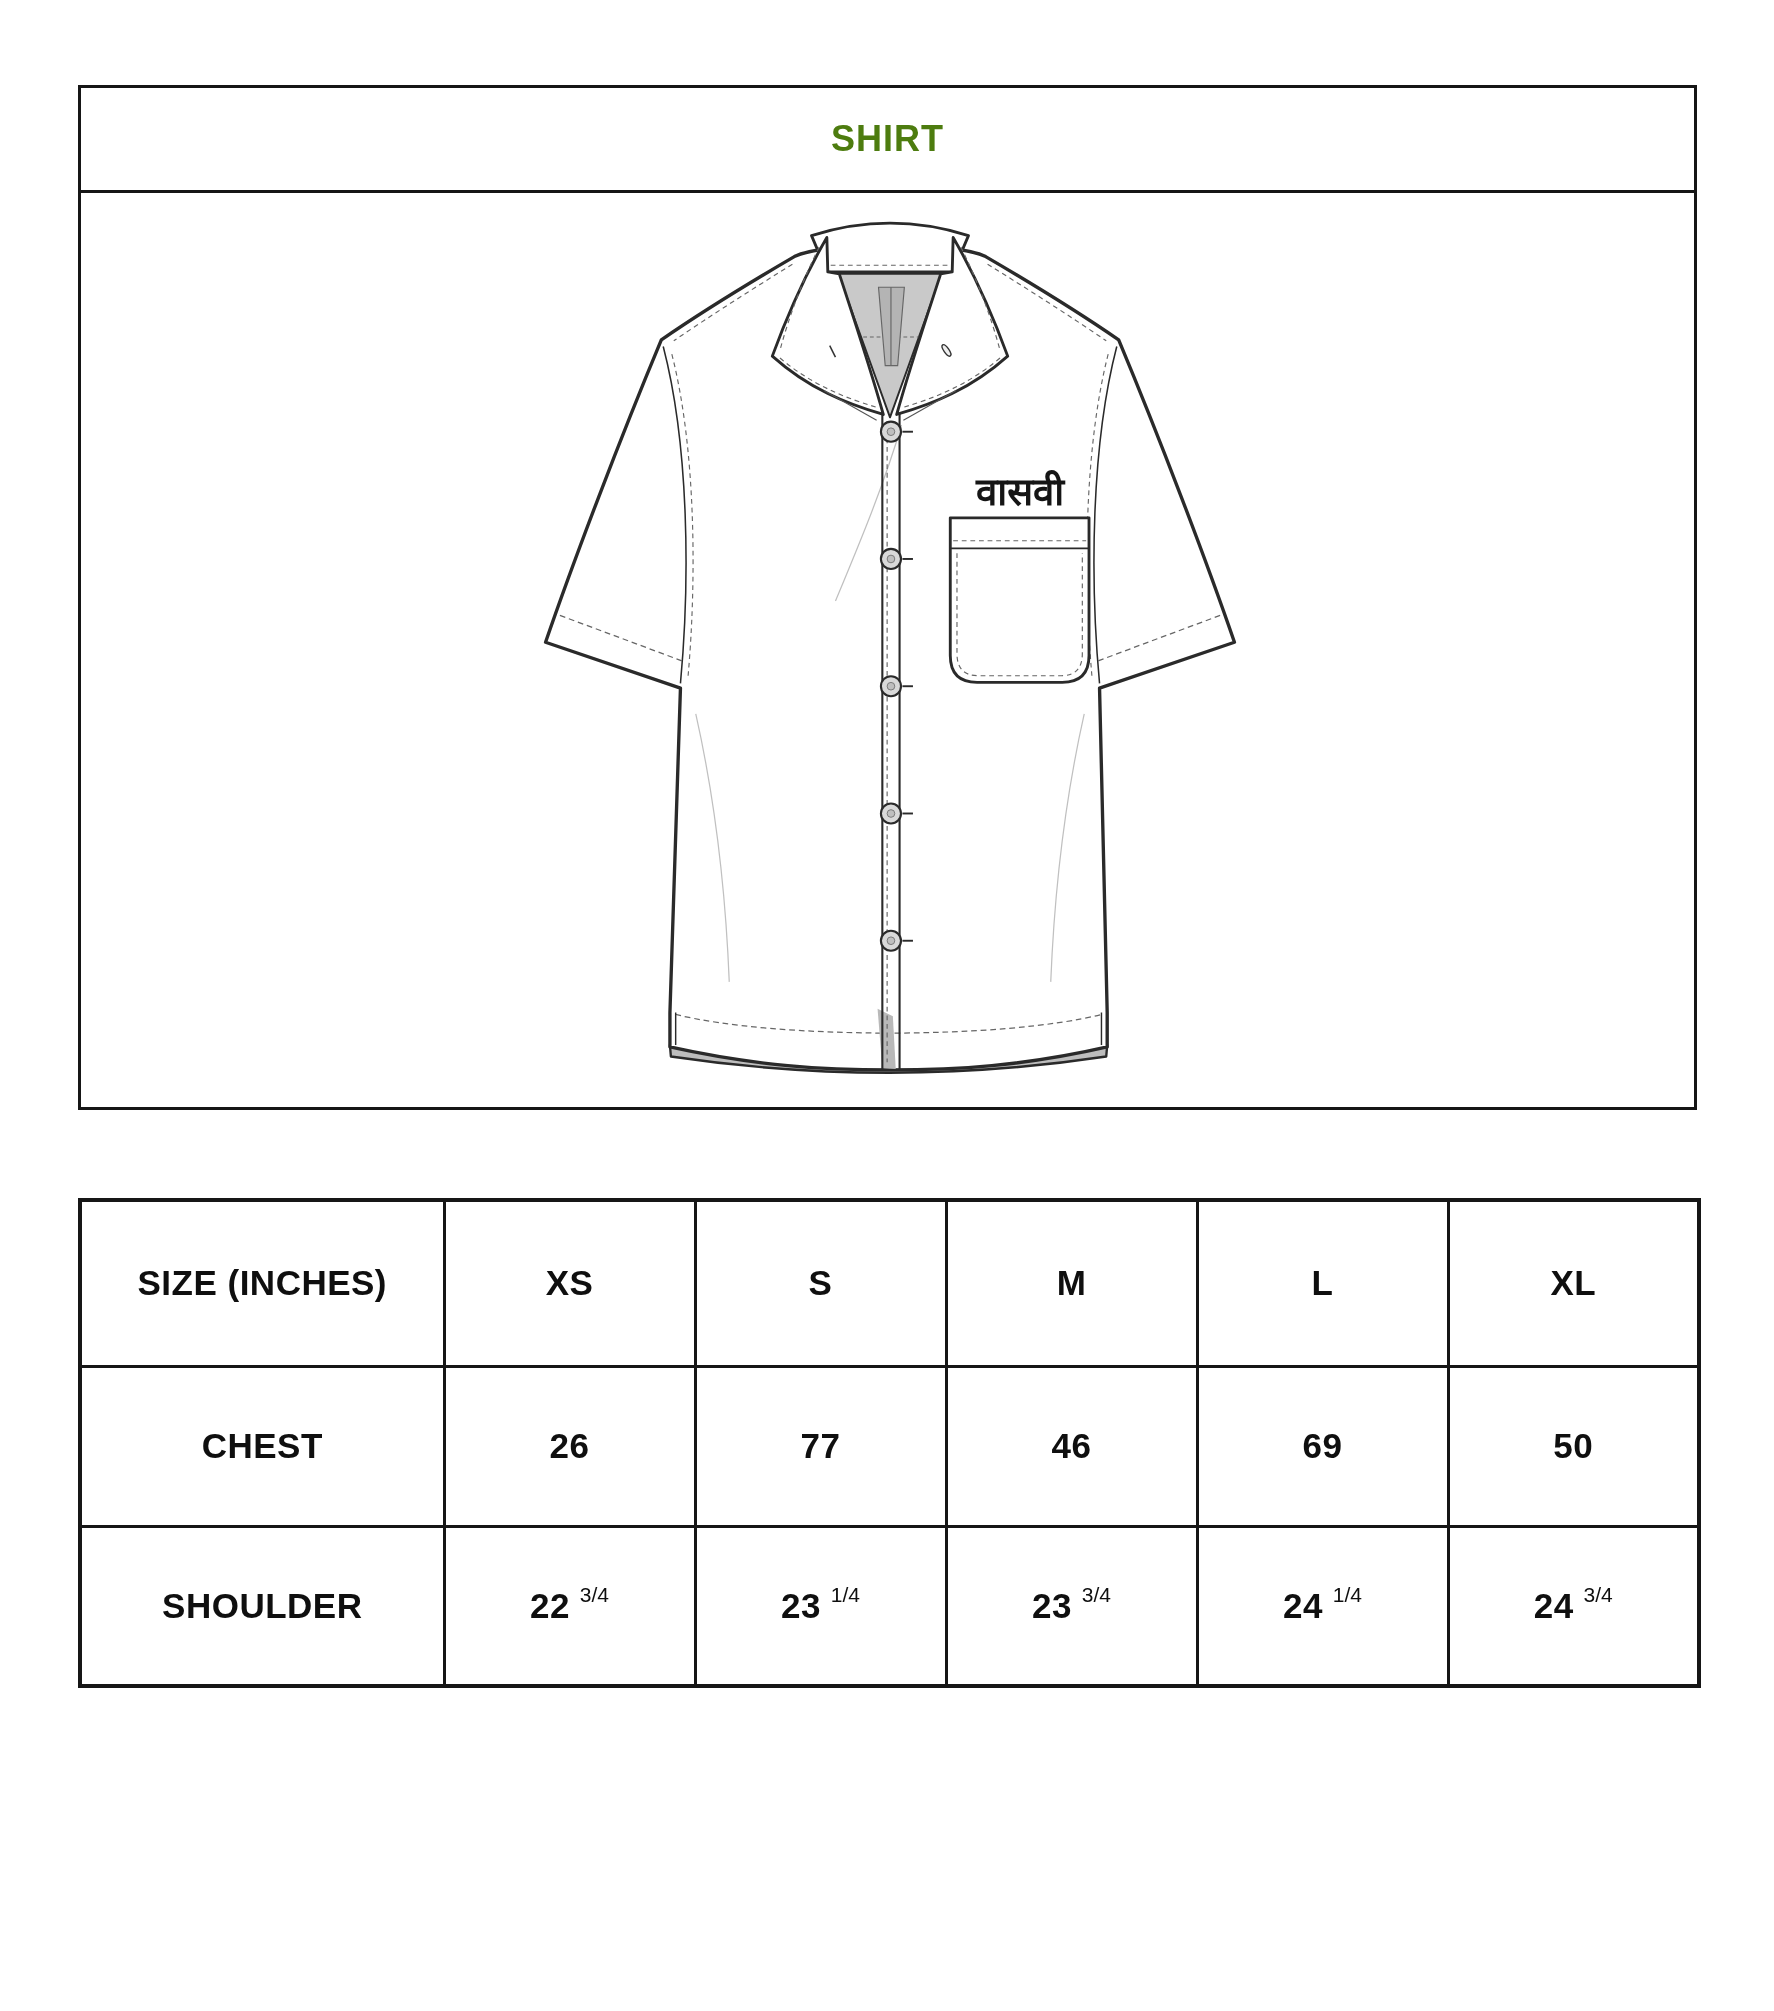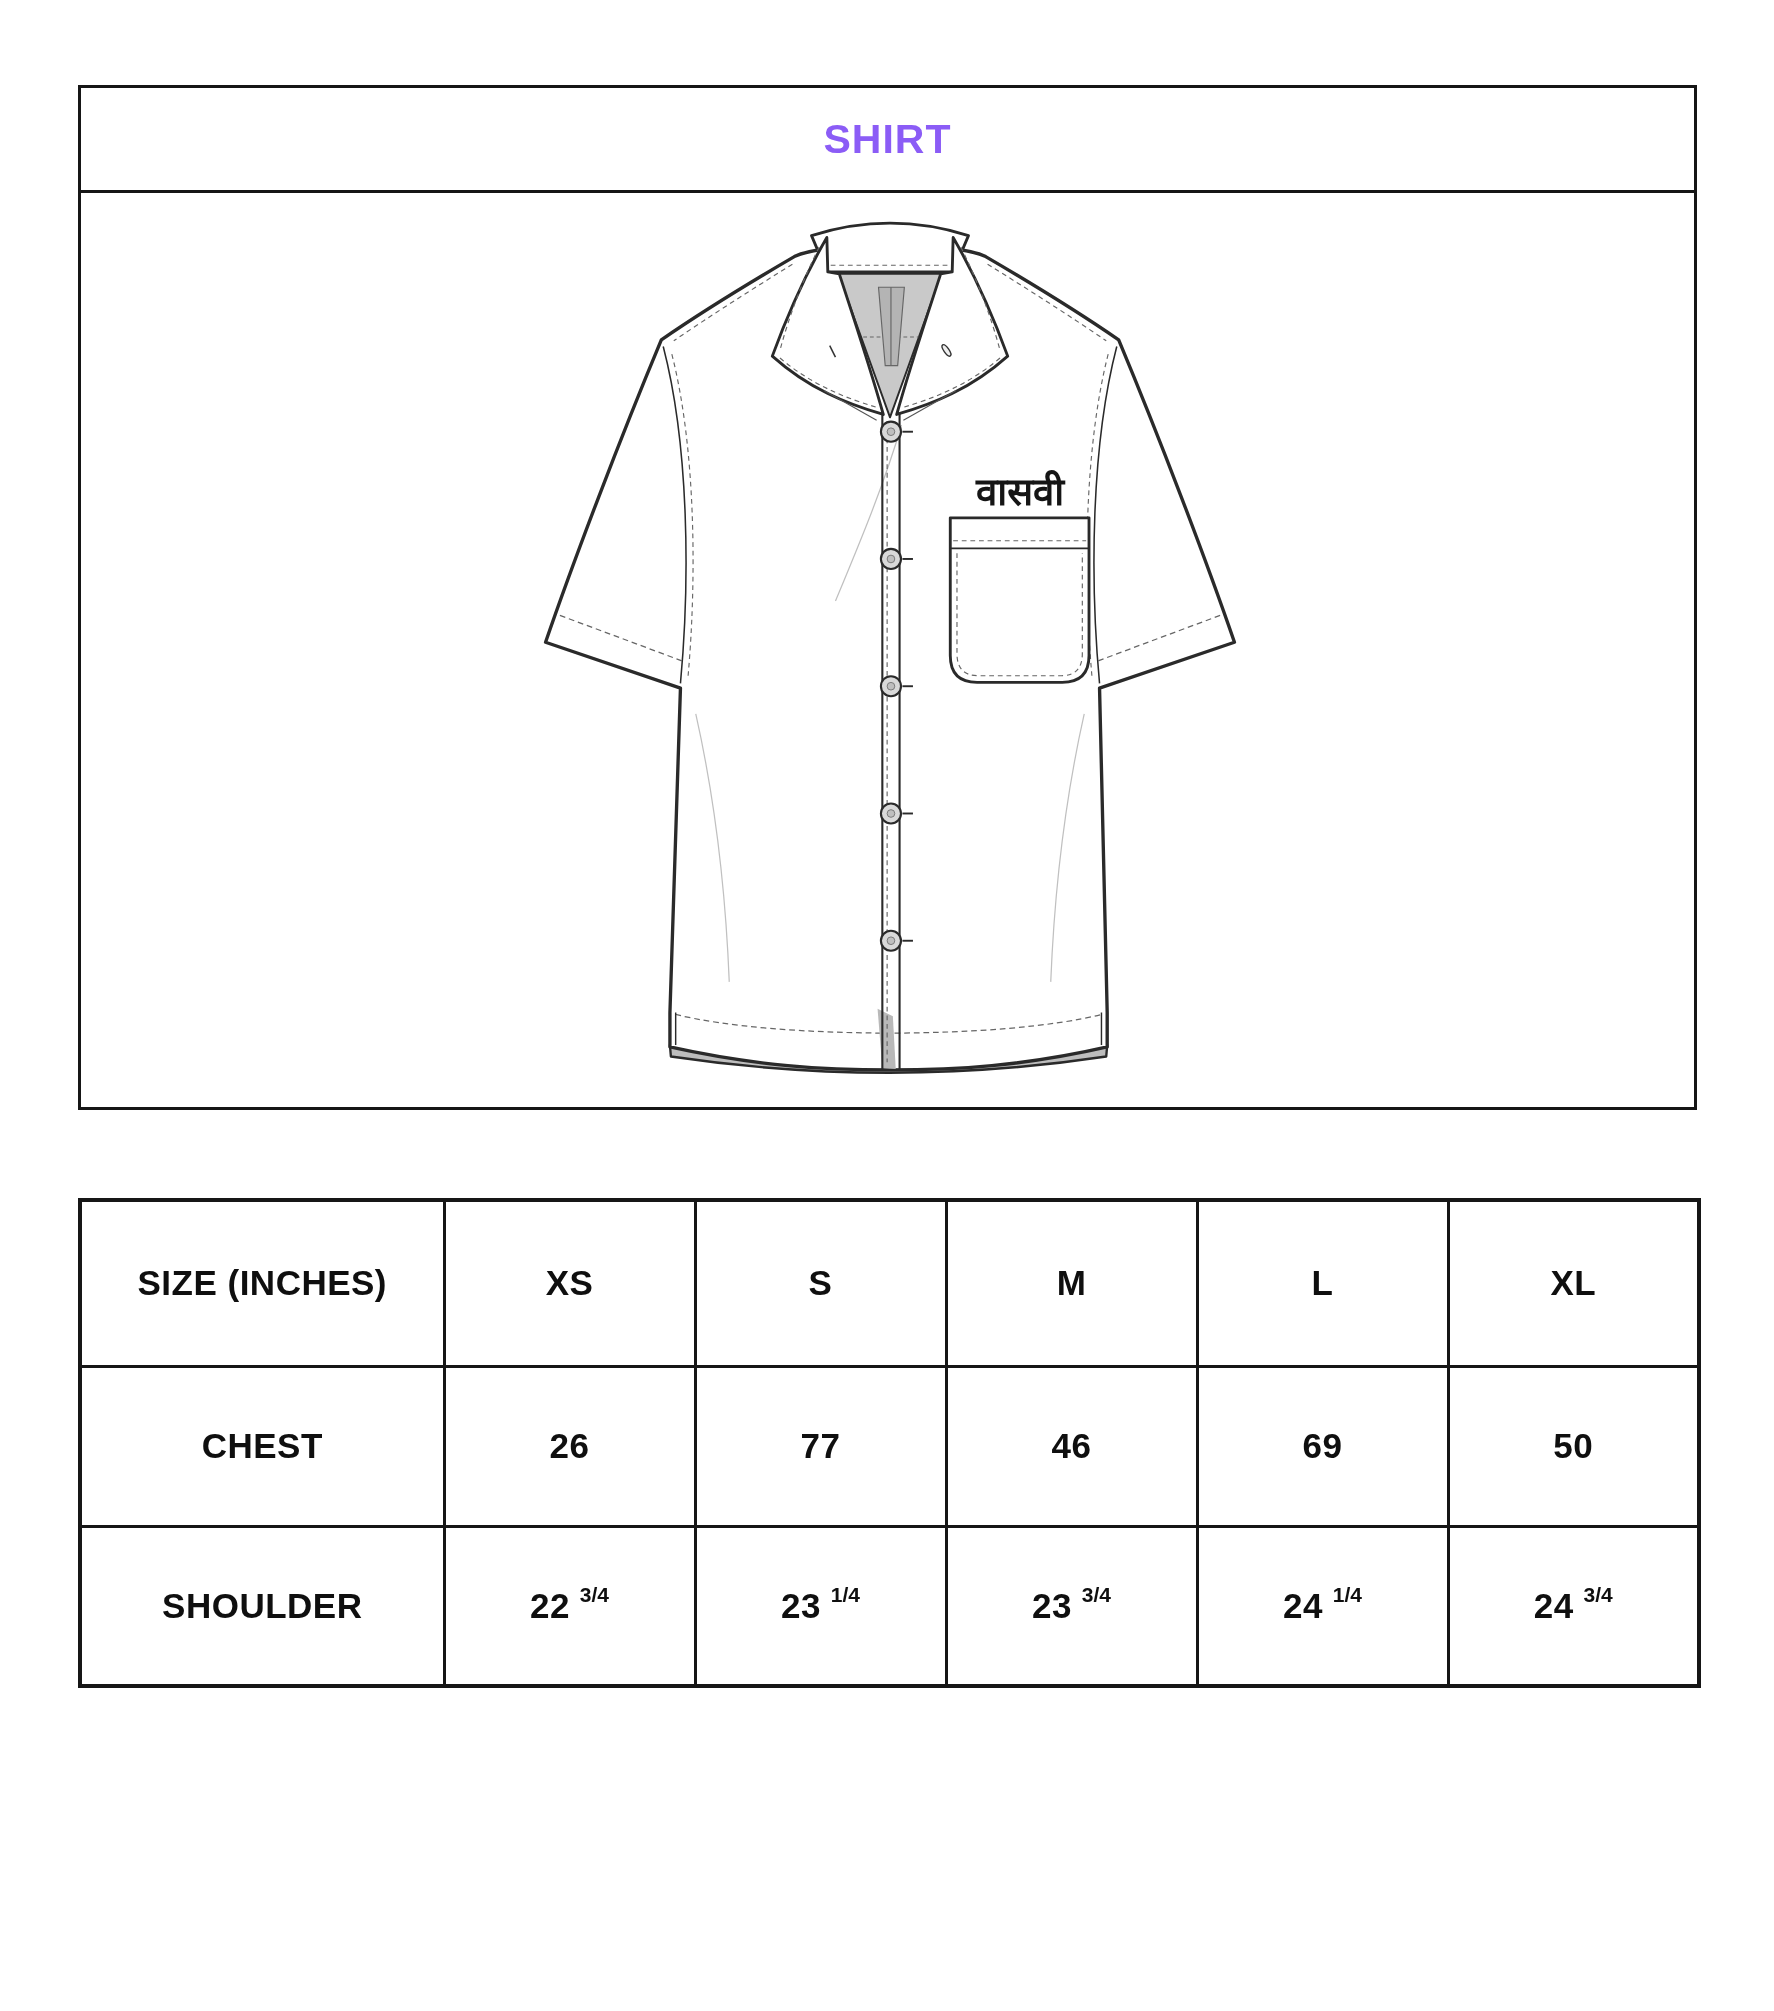--- a/index.html
+++ b/index.html
@@ -8,39 +8,39 @@
     font-family:"Liberation Sans",sans-serif;color:#111;overflow:hidden;
   }
   
   .diagram-panel{
     position:absolute;left:78px;top:85px;width:1619px;height:1025px;
     border:3px solid #161616;box-sizing:border-box;background:#fff;
   }
   .panel-title{
     height:102px;border-bottom:3px solid #161616;display:flex;
     align-items:center;justify-content:center;
-    font-size:41px;font-weight:700;letter-spacing:1px;color:#8b5cf6;
+    font-size:36px;font-weight:700;letter-spacing:1px;color:#4d7c0f;
   }
   .diagram-area{position:absolute;left:0;top:105px;right:0;bottom:0;}
   .shirt-svg{position:absolute;left:388px;top:4px;}
   
   .size-table{
     position:absolute;left:78px;top:1198px;width:1619px;
     border-collapse:collapse;table-layout:fixed;background:#fff;
     border:4px solid #161616;
   }
   .size-table th,.size-table td{
     border:3px solid #161616;text-align:center;vertical-align:middle;
     font-size:35px;font-weight:700;color:#0f0f0f;padding:0;
     letter-spacing:0.5px;
   }
   .size-table tr{height:160px;}
   .size-table tr.header-row{height:166px;}
   .frac-sup{
-    display:inline-block;font-size:21px;font-weight:700;
+    display:inline-block;font-size:21px;font-weight:400;
     position:relative;top:-16px;margin-left:10px;letter-spacing:0;
   }
 </style>
 </head>
 <body>
 
 <div class="page">
 
   <div class="diagram-panel">
     <div class="panel-title">SHIRT</div>

